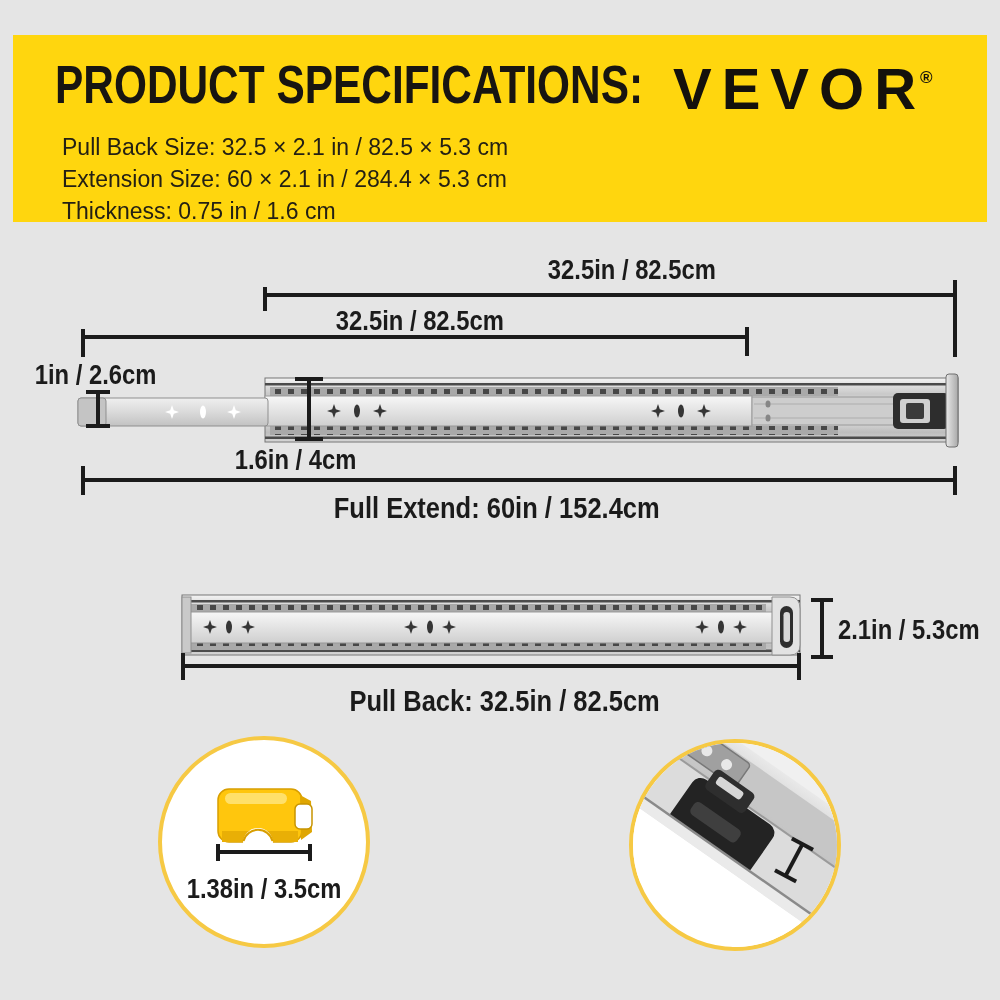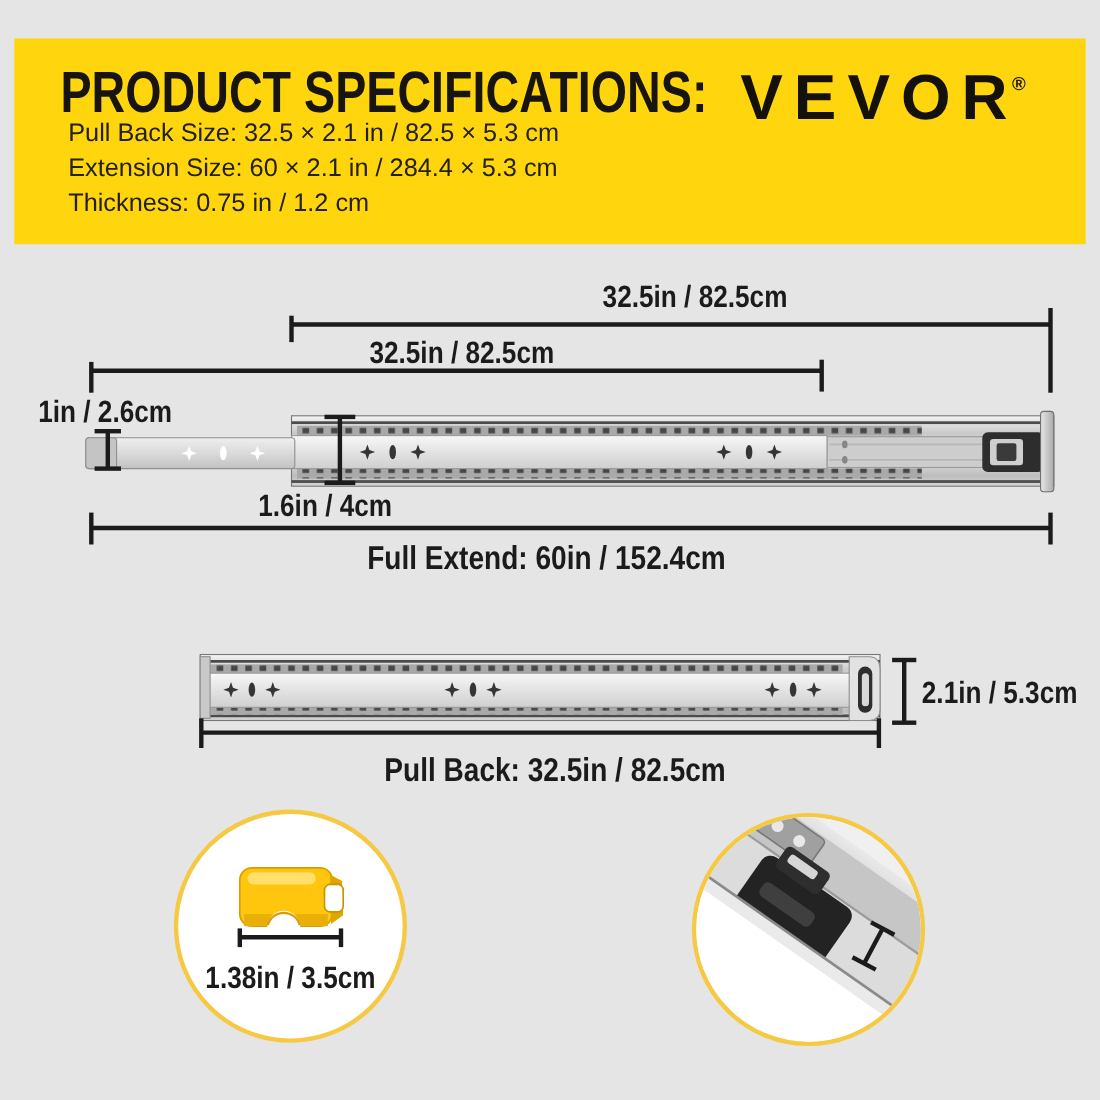--- a/index.html
+++ b/index.html
@@ -20,21 +20,21 @@
   .brand {
     position:absolute; left:660px; top:24px;
     font-size:58px; font-weight:bold; color:#14110c; letter-spacing:10px;
     line-height:60px; white-space:nowrap;
   }
   .reg {
     font-size:17px; font-weight:bold; letter-spacing:0;
     position:relative; top:-26px; left:-6px;
   }
   .specs {
-    position:absolute; left:49px; top:69px;
+    position:absolute; left:49px; top:96px;
     font-size:23px; color:#242014; line-height:32px; font-weight:400;
   }
   .dim-label {
     position:absolute; display:flex; align-items:flex-end; justify-content:center;
     font-weight:bold; color:#1b1b1b; white-space:nowrap;
   }
   .dim-label .cond { display:inline-block; transform:scaleX(0.85); transform-origin:center; }
   .dim-label.left-align { justify-content:flex-start; }
   .dim-label.left-align .cond { transform-origin:left center; }
   .f28 { font-size:28px; }
@@ -47,21 +47,21 @@
 <div class="canvas">
 
   <div class="banner">
     <div class="title">
       <span class="cond">PRODUCT SPECIFICATIONS:</span>
     </div>
     <div class="brand"><span>VEVOR</span><span class="reg">®</span></div>
     <div class="specs">
       <div>Pull Back Size: 32.5 × 2.1 in / 82.5 × 5.3 cm</div>
       <div>Extension Size: 60 × 2.1 in / 284.4 × 5.3 cm</div>
-      <div>Thickness: 0.75 in / 1.2 cm</div>
+      <div>Thickness: 0.75 in / 1.6 cm</div>
     </div>
   </div>
 
   <svg class="layer" width="1000" height="1000" viewBox="0 0 1000 1000">
     <defs>
       <path id="star4" d="M0 -7 L1.8 -1.8 L7 0 L1.8 1.8 L0 7 L-1.8 1.8 L-7 0 L-1.8 -1.8 Z"></path>
       <pattern id="bearing" width="13" height="9" patternUnits="userSpaceOnUse">
         <rect width="13" height="9" fill="#a9a9a9"></rect>
         <rect x="2" y="2" width="6" height="5" fill="#474747"></rect>
       </pattern>

